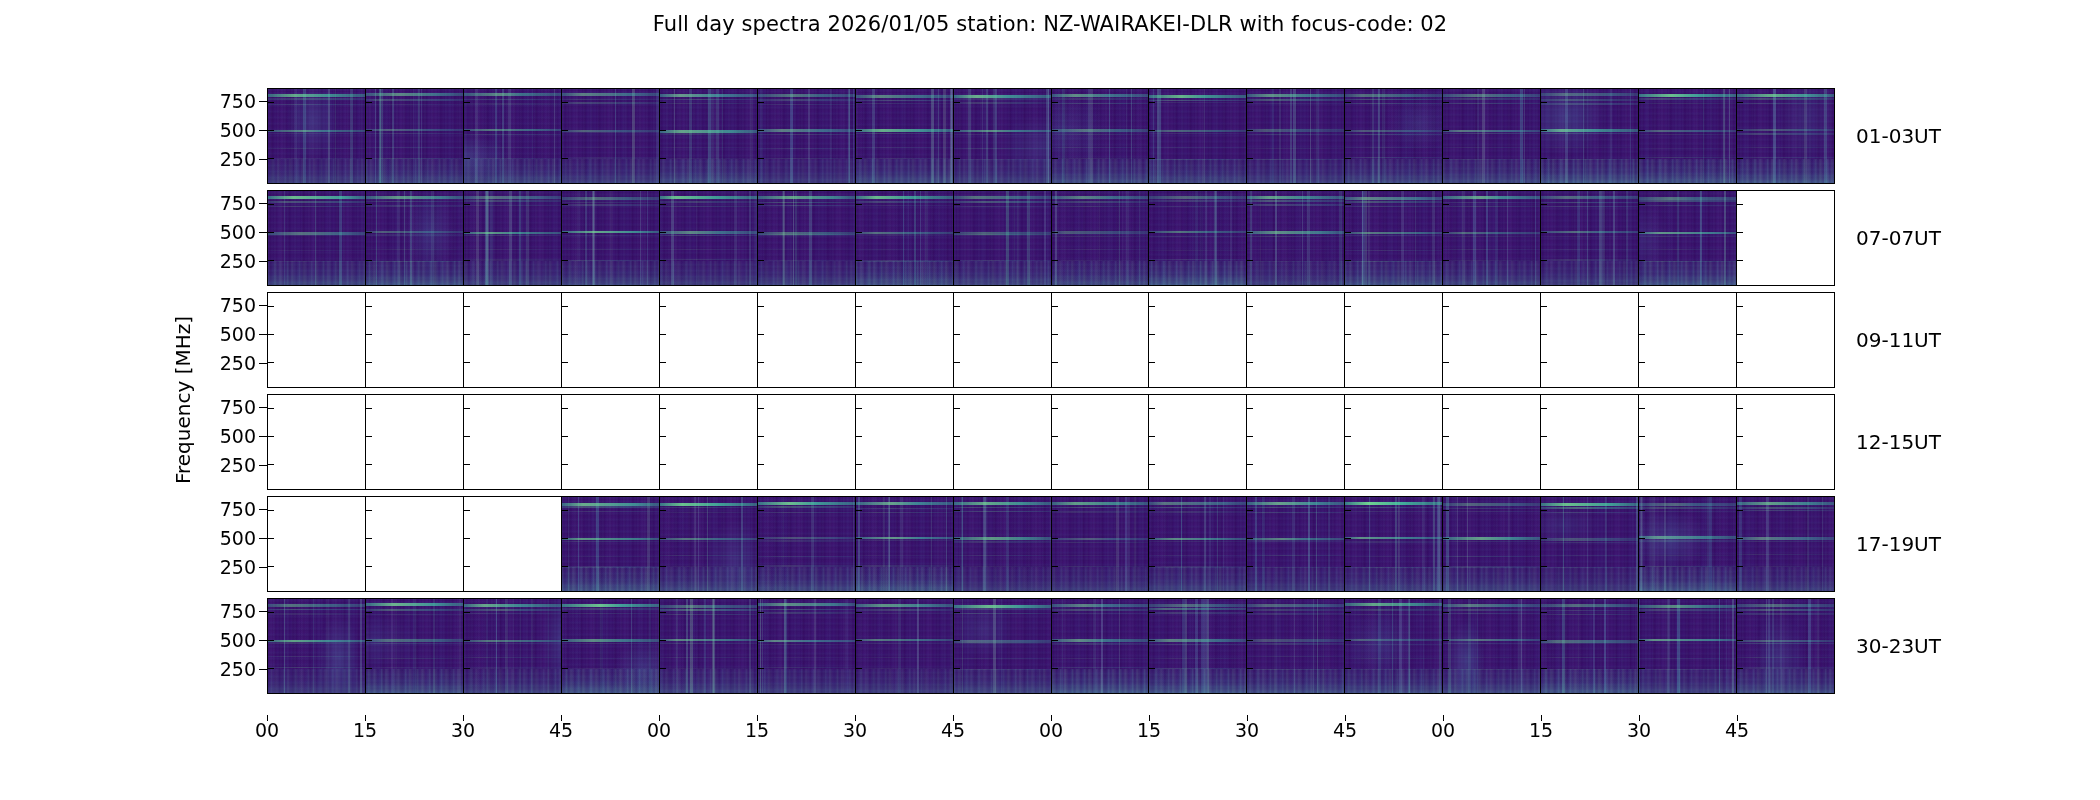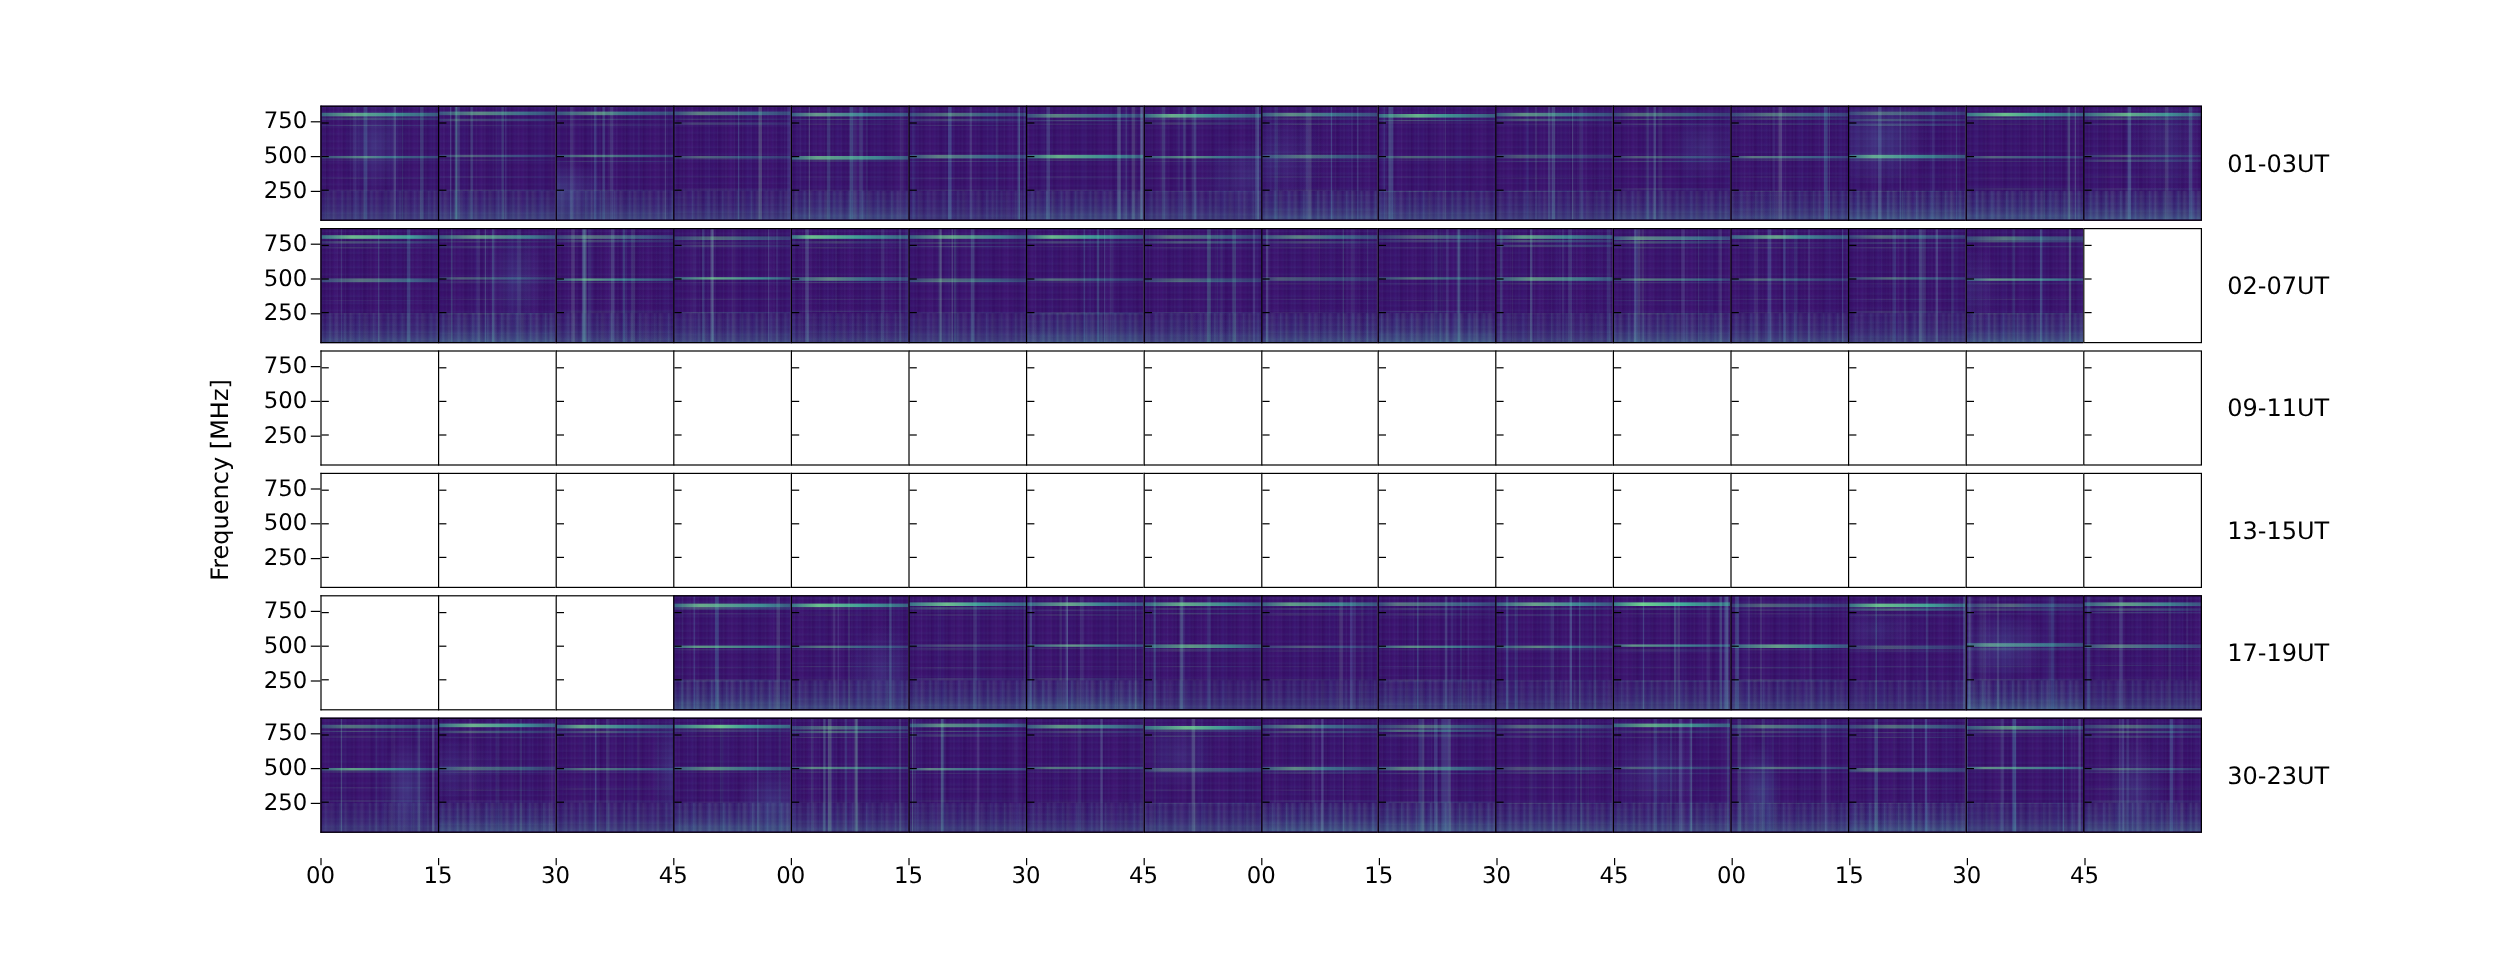--- a/index.html
+++ b/index.html
@@ -194,20 +194,21 @@
     color: #000000;
     white-space: nowrap;
     transform: translateY(-50%);
   }
 </style>
 </head>
 <body>
 
 <div id="figure">
 
+  <div id="fig-title">Full day spectra 2026/01/05 station: NZ-WAIRAKEI-DLR with focus-code: 02</div>
 
   <div id="ylabel">Frequency [MHz]</div>
 
   <div id="plot-root"></div>
 
 <div class="row-block" style="top: 88px; height: 96px;">
       <div class="row-axes">
         <div class="panel filled">
           <div class="spec spec-base" style="background-position: 2px 0px, 34px 0px;"></div>
           <div class="spec spec-h" style="background-position: 0px 3px;"></div>
@@ -865,21 +866,21 @@
           <div class="ytick-mark" style="top: 73.5%; left: -1px; width: 7px; z-index: 5;"></div>
         </div>
       </div>
     </div>
     <div class="ytick-label" style="right: 1844px; top: 202.96px;">750</div>
     <div class="ytick-mark" style="left: 259px; top: 202.96px; width: 8px;"></div>
     <div class="ytick-label" style="right: 1844px; top: 231.76px;">500</div>
     <div class="ytick-mark" style="left: 259px; top: 231.76px; width: 8px;"></div>
     <div class="ytick-label" style="right: 1844px; top: 260.56px;">250</div>
     <div class="ytick-mark" style="left: 259px; top: 260.56px; width: 8px;"></div>
-    <div class="row-label" style="top: 238px;">02-07UT</div>
+    <div class="row-label" style="top: 238px;">07-07UT</div>
     <div class="row-block" style="top: 292px; height: 96px;">
       <div class="row-axes">
         <div class="panel">
           <div class="ytick-mark" style="top: 13.5%; left: -1px; width: 7px; z-index: 5;"></div>
           <div class="ytick-mark" style="top: 43.5%; left: -1px; width: 7px; z-index: 5;"></div>
           <div class="ytick-mark" style="top: 73.5%; left: -1px; width: 7px; z-index: 5;"></div>
         </div>
         <div class="panel">
           <div class="ytick-mark" style="top: 13.5%; left: -1px; width: 7px; z-index: 5;"></div>
           <div class="ytick-mark" style="top: 43.5%; left: -1px; width: 7px; z-index: 5;"></div>
@@ -1047,21 +1048,21 @@
           <div class="ytick-mark" style="top: 73.5%; left: -1px; width: 7px; z-index: 5;"></div>
         </div>
       </div>
     </div>
     <div class="ytick-label" style="right: 1844px; top: 406.96px;">750</div>
     <div class="ytick-mark" style="left: 259px; top: 406.96px; width: 8px;"></div>
     <div class="ytick-label" style="right: 1844px; top: 435.76px;">500</div>
     <div class="ytick-mark" style="left: 259px; top: 435.76px; width: 8px;"></div>
     <div class="ytick-label" style="right: 1844px; top: 464.56px;">250</div>
     <div class="ytick-mark" style="left: 259px; top: 464.56px; width: 8px;"></div>
-    <div class="row-label" style="top: 442px;">13-15UT</div>
+    <div class="row-label" style="top: 442px;">12-15UT</div>
     <div class="row-block" style="top: 496px; height: 96px;">
       <div class="row-axes">
         <div class="panel">
           <div class="ytick-mark" style="top: 13.5%; left: -1px; width: 7px; z-index: 5;"></div>
           <div class="ytick-mark" style="top: 43.5%; left: -1px; width: 7px; z-index: 5;"></div>
           <div class="ytick-mark" style="top: 73.5%; left: -1px; width: 7px; z-index: 5;"></div>
         </div>
         <div class="panel">
           <div class="ytick-mark" style="top: 13.5%; left: -1px; width: 7px; z-index: 5;"></div>
           <div class="ytick-mark" style="top: 43.5%; left: -1px; width: 7px; z-index: 5;"></div>

